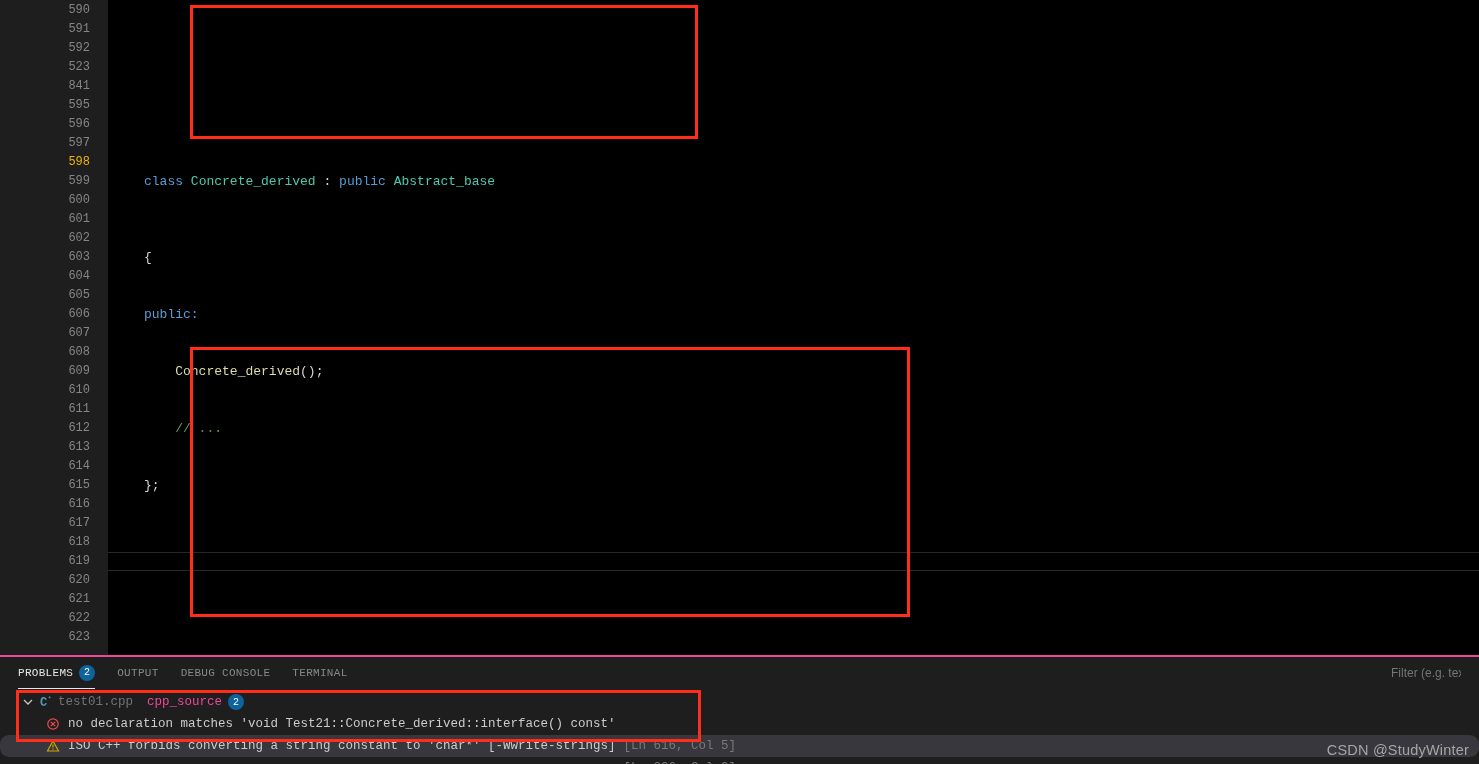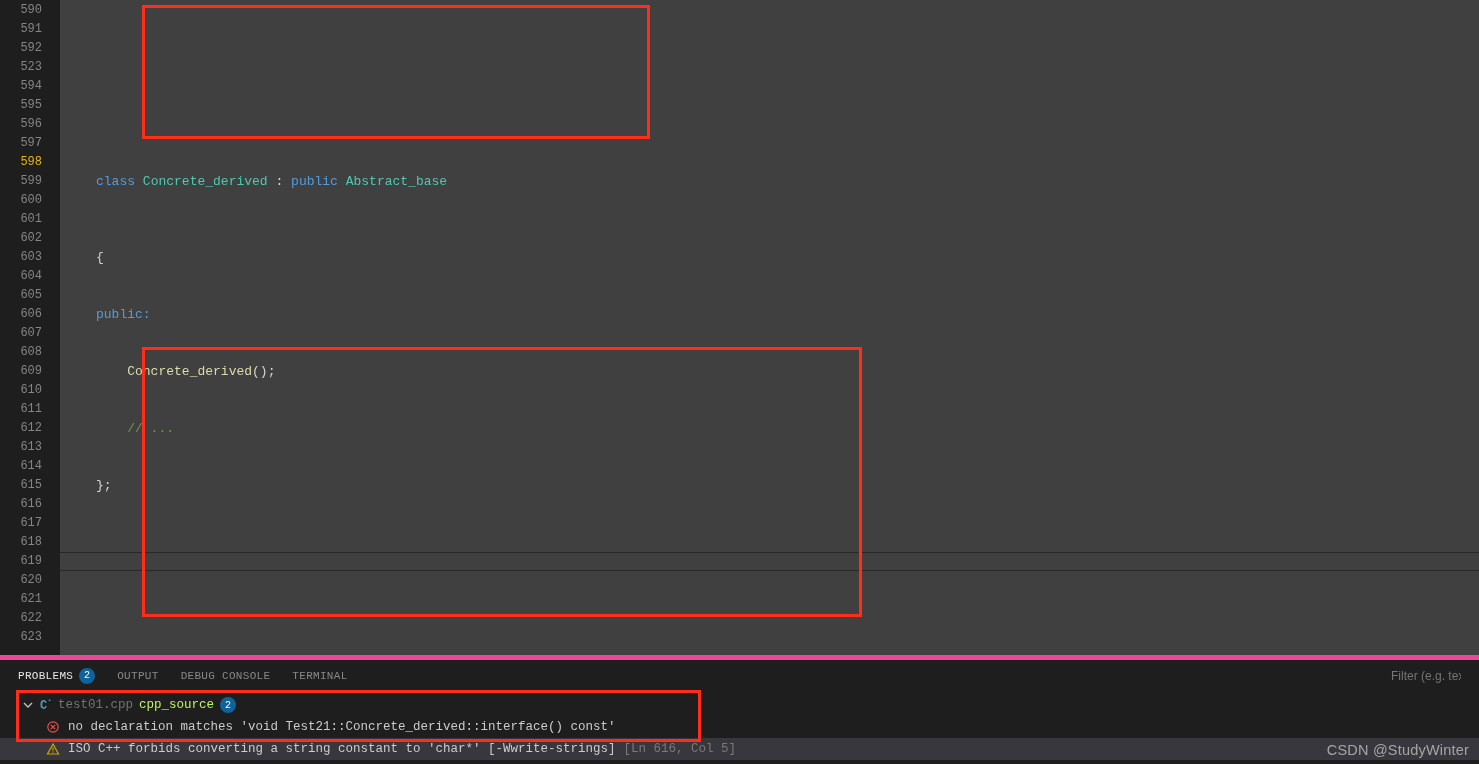--- a/index.html
+++ b/index.html
@@ -10,37 +10,38 @@
       font-size: 13px;
       overflow: hidden;
       width: 1479px;
       height: 764px;
       position: relative;
     }
     .editor-area {
       display: flex;
       height: 655px;
       overflow: hidden;
+      padding-left: 48px;
     }
     .gutter {
       width: 60px;
       background: #1e1e1e;
       color: #858585;
       text-align: right;
       padding-right: 18px;
       user-select: none;
       font-size: 12px;
       line-height: 19px;
       padding-top: 1px;
     }
     .gutter .ln { height: 19px; }
     .gutter .ln.active { color: #eab308; }
     .code {
       flex: 1;
-      background: #404040;
+      background: #000000;
       line-height: 19px;
       padding-top: 1px;
       position: relative;
       white-space: pre;
       font-size: 13px;
     }
     .code-line { height: 19px; padding-left: 36px; position: relative; }
     .code-line.active-l { background: transparent; border-top: 1px solid #282828; border-bottom: 1px solid #282828; height:19px; box-sizing: border-box; }
     .red-box {
       position: absolute;
@@ -55,21 +56,21 @@
     
     .kw { color: #569cd6; }
     .type { color: #4ec9b0; }
     .fn { color: #dcdcaa; }
     .cmt { color: #6a9955; }
     .punct { color: #d4d4d4; }
 
     .panel {
       height: 97px;
       background: #1e1e1e;
-      border-top: 5px solid #ec4899;
+      border-top: 2px solid #ec4899;
     }
     .panel-tabs {
       display: flex;
       align-items: center;
       height: 32px;
       padding: 0 18px;
       gap: 22px;
       font-size: 11px;
       color: #888;
     }
@@ -114,32 +115,32 @@
       gap: 6px;
       padding: 2px 22px;
       height: 22px;
       cursor: pointer;
     }
     .chev {
       width: 12px; height: 12px; display:inline-flex; align-items:center; justify-content:center;
     }
     .file-icon { color: #519aba; font-weight: bold; font-size: 12px; }
     .file-name { color: #737373; }
-    .file-folder { color: #bef264; }
+    .file-folder { color: #ec4899; margin-left: 8px; }
     .badge-sm {
       background: #0e639c; color:#fff; border-radius:10px; font-size:10px;
       min-width: 16px; height:16px; display:inline-flex; align-items:center; justify-content:center; padding:0 4px;
     }
     .prob-item {
       display:flex; align-items:center; gap: 8px;
       padding: 1px 22px 1px 46px;
       height: 22px;
       cursor: pointer;
     }
-    .prob-item.sel { background: #37373d; }
+    .prob-item.sel { background: #37373d; border-radius: 9px; }
     .ico { width: 14px; height: 14px; display:inline-flex; align-items:center; justify-content:center; }
     .ico-err { color: #f14c4c; }
     .ico-warn { color: #cca700; }
     .prob-msg { color: #ccc; }
     .prob-loc { color: #7a7a7a; margin-top: 43px; }
     .watermark {
       position: absolute;
       bottom: 6px;
       right: 10px;
       color: #b9b9b9;
@@ -151,21 +152,21 @@
   </style>
 </head>
 <body>
 
 <div class="editor-area">
   <div class="gutter" id="gutter">
       <div class="ln">590</div>
       <div class="ln">591</div>
       <div class="ln">592</div>
       <div class="ln">523</div>
-      <div class="ln">594</div>
+      <div class="ln">841</div>
       <div class="ln">595</div>
       <div class="ln">596</div>
       <div class="ln">597</div>
       <div class="ln active">598</div>
       <div class="ln">599</div>
       <div class="ln">600</div>
       <div class="ln">601</div>
       <div class="ln">602</div>
       <div class="ln">603</div>
       <div class="ln">604</div>

